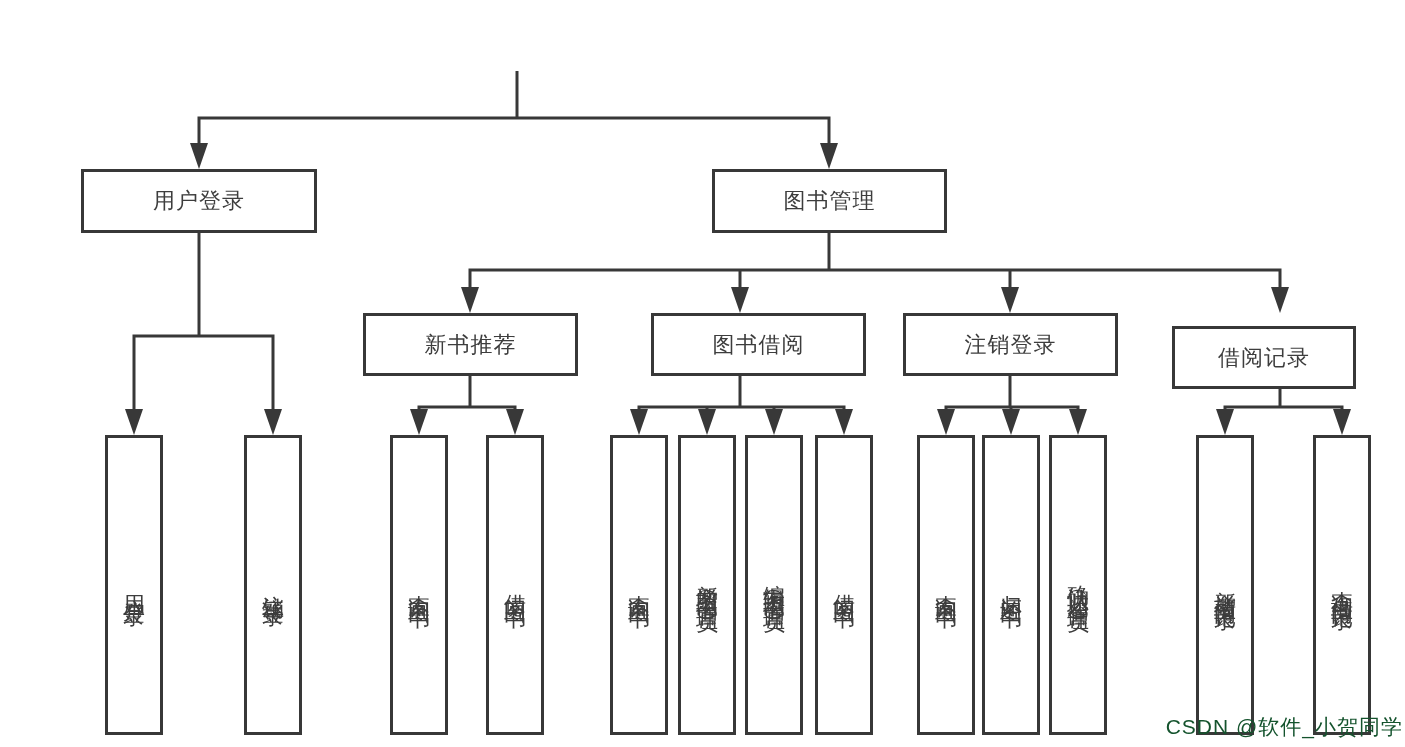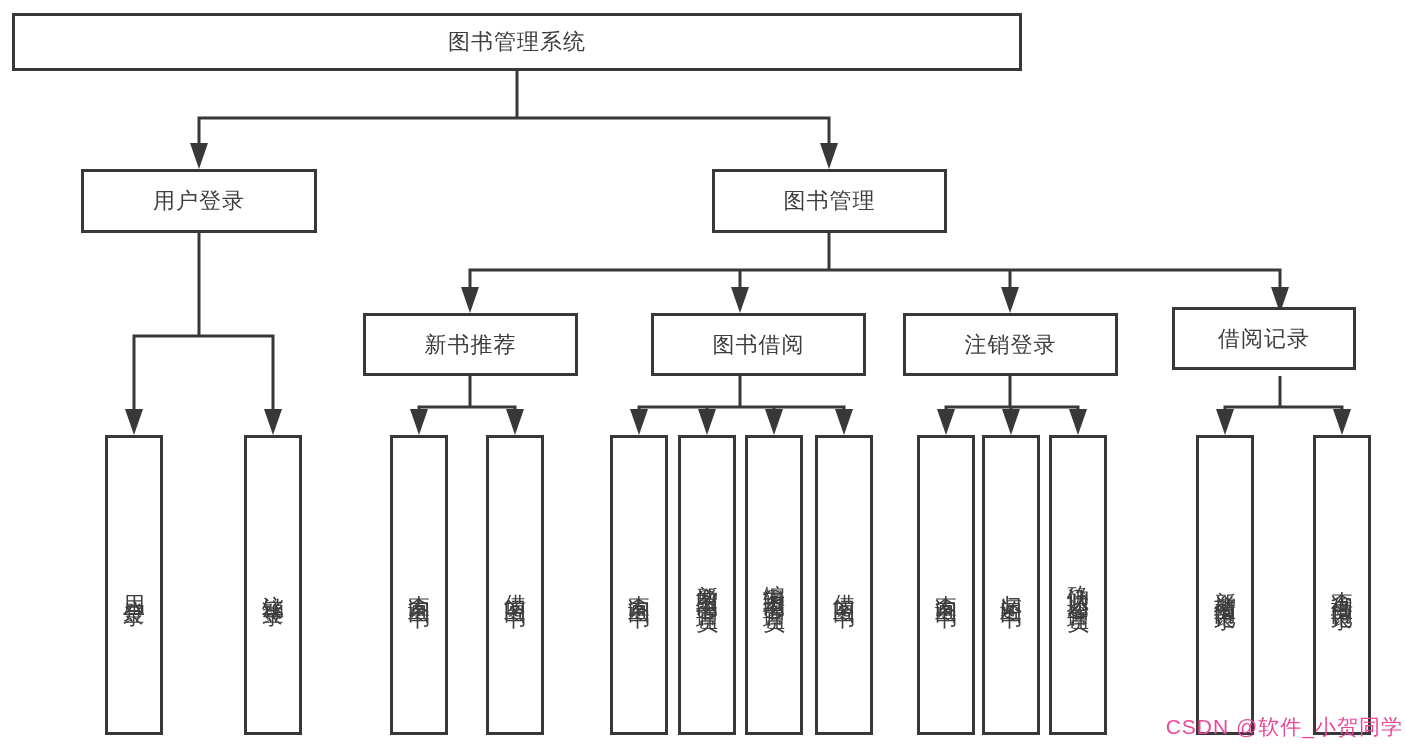--- a/index.html
+++ b/index.html
@@ -37,21 +37,21 @@
     line-height:52px;
     font-size:22px;
     letter-spacing:4px;
   }
   .watermark{
     position:absolute;
     right:2px;
     bottom:6px;
     font-size:21px;
     letter-spacing:1px;
-    color:#ec4899;
+    color:#14532d;
     z-index:5;
     white-space:nowrap;
   }
 </style>
 </head>
 <body>
 
 <div class="stage">
 
   <svg width="1405" height="747" aria-hidden="true">
@@ -92,29 +92,28 @@
       <polygon points="765,409 783,409 774,435"></polygon>
       <polygon points="835,409 853,409 844,435"></polygon>
       <polygon points="937,409 955,409 946,435"></polygon>
       <polygon points="1002,409 1020,409 1011,435"></polygon>
       <polygon points="1069,409 1087,409 1078,435"></polygon>
       <polygon points="1216,409 1234,409 1225,435"></polygon>
       <polygon points="1333,409 1351,409 1342,435"></polygon>
     </g>
   </svg>
 
-  <div class="hbox" style="left:12px;top:13px;width:1010px;height:58px">图书管理系统</div>
 
   <div class="hbox" style="left:81px;top:169px;width:236px;height:64px">用户登录</div>
   <div class="hbox" style="left:712px;top:169px;width:235px;height:64px">图书管理</div>
 
   <div class="hbox" style="left:363px;top:313px;width:215px;height:63px">新书推荐</div>
   <div class="hbox" style="left:651px;top:313px;width:215px;height:63px">图书借阅</div>
   <div class="hbox" style="left:903px;top:313px;width:215px;height:63px">注销登录</div>
-  <div class="hbox" style="left:1172px;top:307px;width:184px;height:63px">借阅记录</div>
+  <div class="hbox" style="left:1172px;top:326px;width:184px;height:63px">借阅记录</div>
 
   <div class="vbox" style="left:105px">用户登录</div>
   <div class="vbox" style="left:244px">注销登录</div>
 
   <div class="vbox" style="left:390px">查询图书</div>
   <div class="vbox" style="left:486px">借阅图书</div>
 
   <div class="vbox" style="left:610px">查询图书</div>
   <div class="vbox" style="left:678px">新增图书（管理员）</div>
   <div class="vbox" style="left:745px">编辑图书（管理员）</div>

